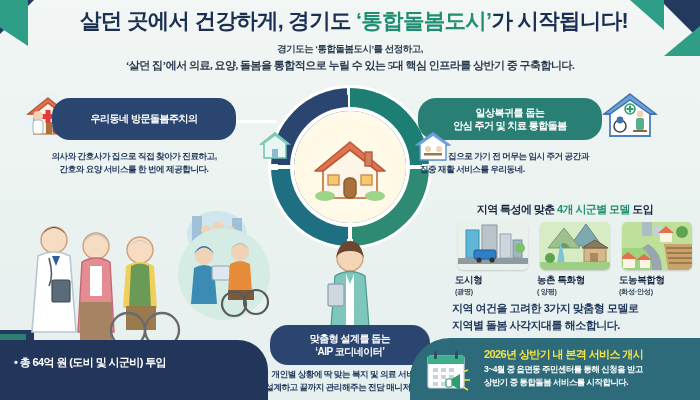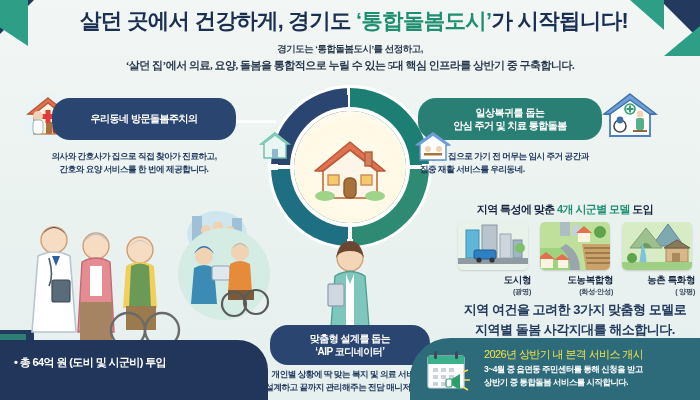--- a/index.html
+++ b/index.html
@@ -92,45 +92,45 @@
   .card3-pill{left:270px;top:325px;width:160px;height:40px;}
   .card3-cap{left:248px;top:368px;width:206px;}
 
   
   .models-title{
     position:absolute;left:442px;top:202px;width:246px;text-align:center;
     font-size:11px;font-weight:bold;color:#17263f;letter-spacing:-0.6px;white-space:nowrap;
   }
   .models-title .m-accent{color:#1f8f72;}
   .models{position:absolute;left:452px;top:222px;width:246px;display:flex;justify-content:space-around;}
-  .model{width:76px;text-align:right;}
+  .model{width:76px;text-align:left;}
   .model .mimg{width:70px;height:48px;margin:0 auto;border-radius:5px;overflow:hidden;
      background:#dfeadf;box-shadow:0 1px 2px rgba(0,0,0,.15);}
   .model .mname{font-size:9.5px;font-weight:bold;color:#17263f;margin-top:4px;letter-spacing:-0.4px;}
   .model .mloc{font-size:7.2px;font-weight:bold;color:#3a4a5e;letter-spacing:-0.3px;}
   .models-note{
-    position:absolute;left:452px;top:300px;width:246px;text-align:center;
-    font-size:13px;font-weight:bold;color:#233a5e;line-height:1.5;letter-spacing:-0.5px;
+    position:absolute;left:452px;top:300px;width:246px;
+    font-size:11px;font-weight:bold;color:#233a5e;line-height:1.5;letter-spacing:-0.5px;
   }
 
   
   .band-left{
     position:absolute;left:0;bottom:0;width:268px;height:60px;background:#22365c;
     border-top-right-radius:30px;
   }
   .band-left .btxt{
     position:absolute;left:14px;top:15px;color:#ffffff;font-size:11px;
     font-weight:bold;letter-spacing:-0.6px;white-space:nowrap;
   }
   .band-right{
     position:absolute;right:0;bottom:0;width:290px;height:62px;background:#2e6b7a;
     border-top-left-radius:40px;
   }
   .band-right .rtitle{
-    position:absolute;left:74px;top:9px;color:#f3e24a;font-size:11px;font-weight:normal;
+    position:absolute;left:74px;top:9px;color:#f3e24a;font-size:11px;font-weight:bold;
     letter-spacing:-0.6px;white-space:nowrap;
   }
   .band-right .rbody{
     position:absolute;left:74px;top:25px;color:#ffffff;font-size:8.4px;font-weight:bold;
     line-height:1.5;letter-spacing:-0.45px;white-space:nowrap;
   }
   .cal-icon{position:absolute;left:16px;top:12px;}
 
   
   .illus{position:absolute;}
@@ -318,20 +318,39 @@
           <rect x="55" y="18" width="9" height="18" fill="#9fb6c4" stroke="#7c909e" stroke-width="1"></rect>
           <circle cx="62" cy="26" r="5" fill="#7fc16b"></circle>
           <rect x="0" y="36" width="70" height="6" fill="#8f9aa3"></rect>
           <rect x="16" y="28" width="22" height="9" rx="2" fill="#2f7fc4" stroke="#1f5d95" stroke-width="1"></rect>
           <circle cx="21" cy="38" r="2.6" fill="#333"></circle>
             <circle cx="34" cy="38" r="2.6" fill="#333"></circle>
         </svg>
       </div>
       <div class="mname">도시형</div>
       <div class="mloc">(광명)</div>
+    </div>
+
+    <div class="model">
+      <div class="mimg">
+        <svg width="70" height="48" viewBox="0 0 70 48">
+          <rect width="70" height="48" fill="#d7ecc4"></rect>
+          <path d="M30 24 L46 2 L62 24 Z" fill="#7fa8b0" stroke="#5d8a93" stroke-width="1"></path>
+          <path d="M8 26 L24 6 L40 26 Z" fill="#9ec08f" stroke="#7a9f6d" stroke-width="1"></path>
+          <path d="M18 26 q6 -10 12 0" fill="#6f9a62"></path>
+          <path d="M20 20 q6 14 4 28 l-8 0 q3 -16 4 -28Z" fill="#7fc3d8"></path>
+          <path d="M44 26 l22 0 l0 14 l-22 0 Z" fill="#d8b88a" stroke="#a98a5c" stroke-width="1"></path>
+          <path d="M42 26 l13 -8 l13 8 Z" fill="#8a7a5c" stroke="#6a5a42" stroke-width="1"></path>
+          <rect x="50" y="31" width="8" height="9" fill="#a9895e"></rect>
+          <rect x="0" y="40" width="70" height="8" fill="#9fcf84"></rect>
+          <circle cx="10" cy="36" r="5" fill="#5fa34e"></circle>
+        </svg>
+      </div>
+      <div class="mname">농촌 특화형</div>
+      <div class="mloc">( 양평)</div>
     </div>
 
     <div class="model">
       <div class="mimg">
         <svg width="70" height="48" viewBox="0 0 70 48">
           <rect width="70" height="48" fill="#bfe09a"></rect>
           <rect x="20" y="0" width="10" height="14" fill="#aebcc6"></rect>
           <rect x="32" y="3" width="8" height="11" fill="#c6d2da"></rect>
           <path d="M44 4 l8 7 l-16 0 Z" fill="#e2714f"></path>
             <rect x="38" y="11" width="12" height="9" fill="#fdf3e2"></rect>
@@ -341,39 +360,20 @@
           <path d="M42 22 l28 0 l0 26 l-24 0 Z" fill="#c9a36b"></path>
           <path d="M44 26 l26 0 M45 31 l25 0 M46 36 l24 0 M47 41 l23 0" stroke="#8f6f42" stroke-width="1.3" fill="none"></path>
           <path d="M6 30 l9 7 l-18 0 Z" fill="#e2714f"></path>
             <rect x="1" y="37" width="12" height="9" fill="#fdf3e2"></rect>
           <path d="M22 32 l8 6 l-16 0 Z" fill="#e2714f"></path>
             <rect x="18" y="38" width="10" height="8" fill="#fdf3e2"></rect>
         </svg>
       </div>
       <div class="mname">도농복합형</div>
       <div class="mloc">(화성·안성)</div>
-    </div>
-
-    <div class="model">
-      <div class="mimg">
-        <svg width="70" height="48" viewBox="0 0 70 48">
-          <rect width="70" height="48" fill="#d7ecc4"></rect>
-          <path d="M30 24 L46 2 L62 24 Z" fill="#7fa8b0" stroke="#5d8a93" stroke-width="1"></path>
-          <path d="M8 26 L24 6 L40 26 Z" fill="#9ec08f" stroke="#7a9f6d" stroke-width="1"></path>
-          <path d="M18 26 q6 -10 12 0" fill="#6f9a62"></path>
-          <path d="M20 20 q6 14 4 28 l-8 0 q3 -16 4 -28Z" fill="#7fc3d8"></path>
-          <path d="M44 26 l22 0 l0 14 l-22 0 Z" fill="#d8b88a" stroke="#a98a5c" stroke-width="1"></path>
-          <path d="M42 26 l13 -8 l13 8 Z" fill="#8a7a5c" stroke="#6a5a42" stroke-width="1"></path>
-          <rect x="50" y="31" width="8" height="9" fill="#a9895e"></rect>
-          <rect x="0" y="40" width="70" height="8" fill="#9fcf84"></rect>
-          <circle cx="10" cy="36" r="5" fill="#5fa34e"></circle>
-        </svg>
-      </div>
-      <div class="mname">농촌 특화형</div>
-      <div class="mloc">( 양평)</div>
     </div>
   </div>
 
   <div class="models-note">
     <div>지역 여건을 고려한 3가지 맞춤형 모델로</div>
     <div>지역별 돌봄 사각지대를 해소합니다.</div>
   </div>
 
   <div class="band-left">
     <span class="btxt">• 총 64억 원 (도비 및 시군비) 투입</span>

